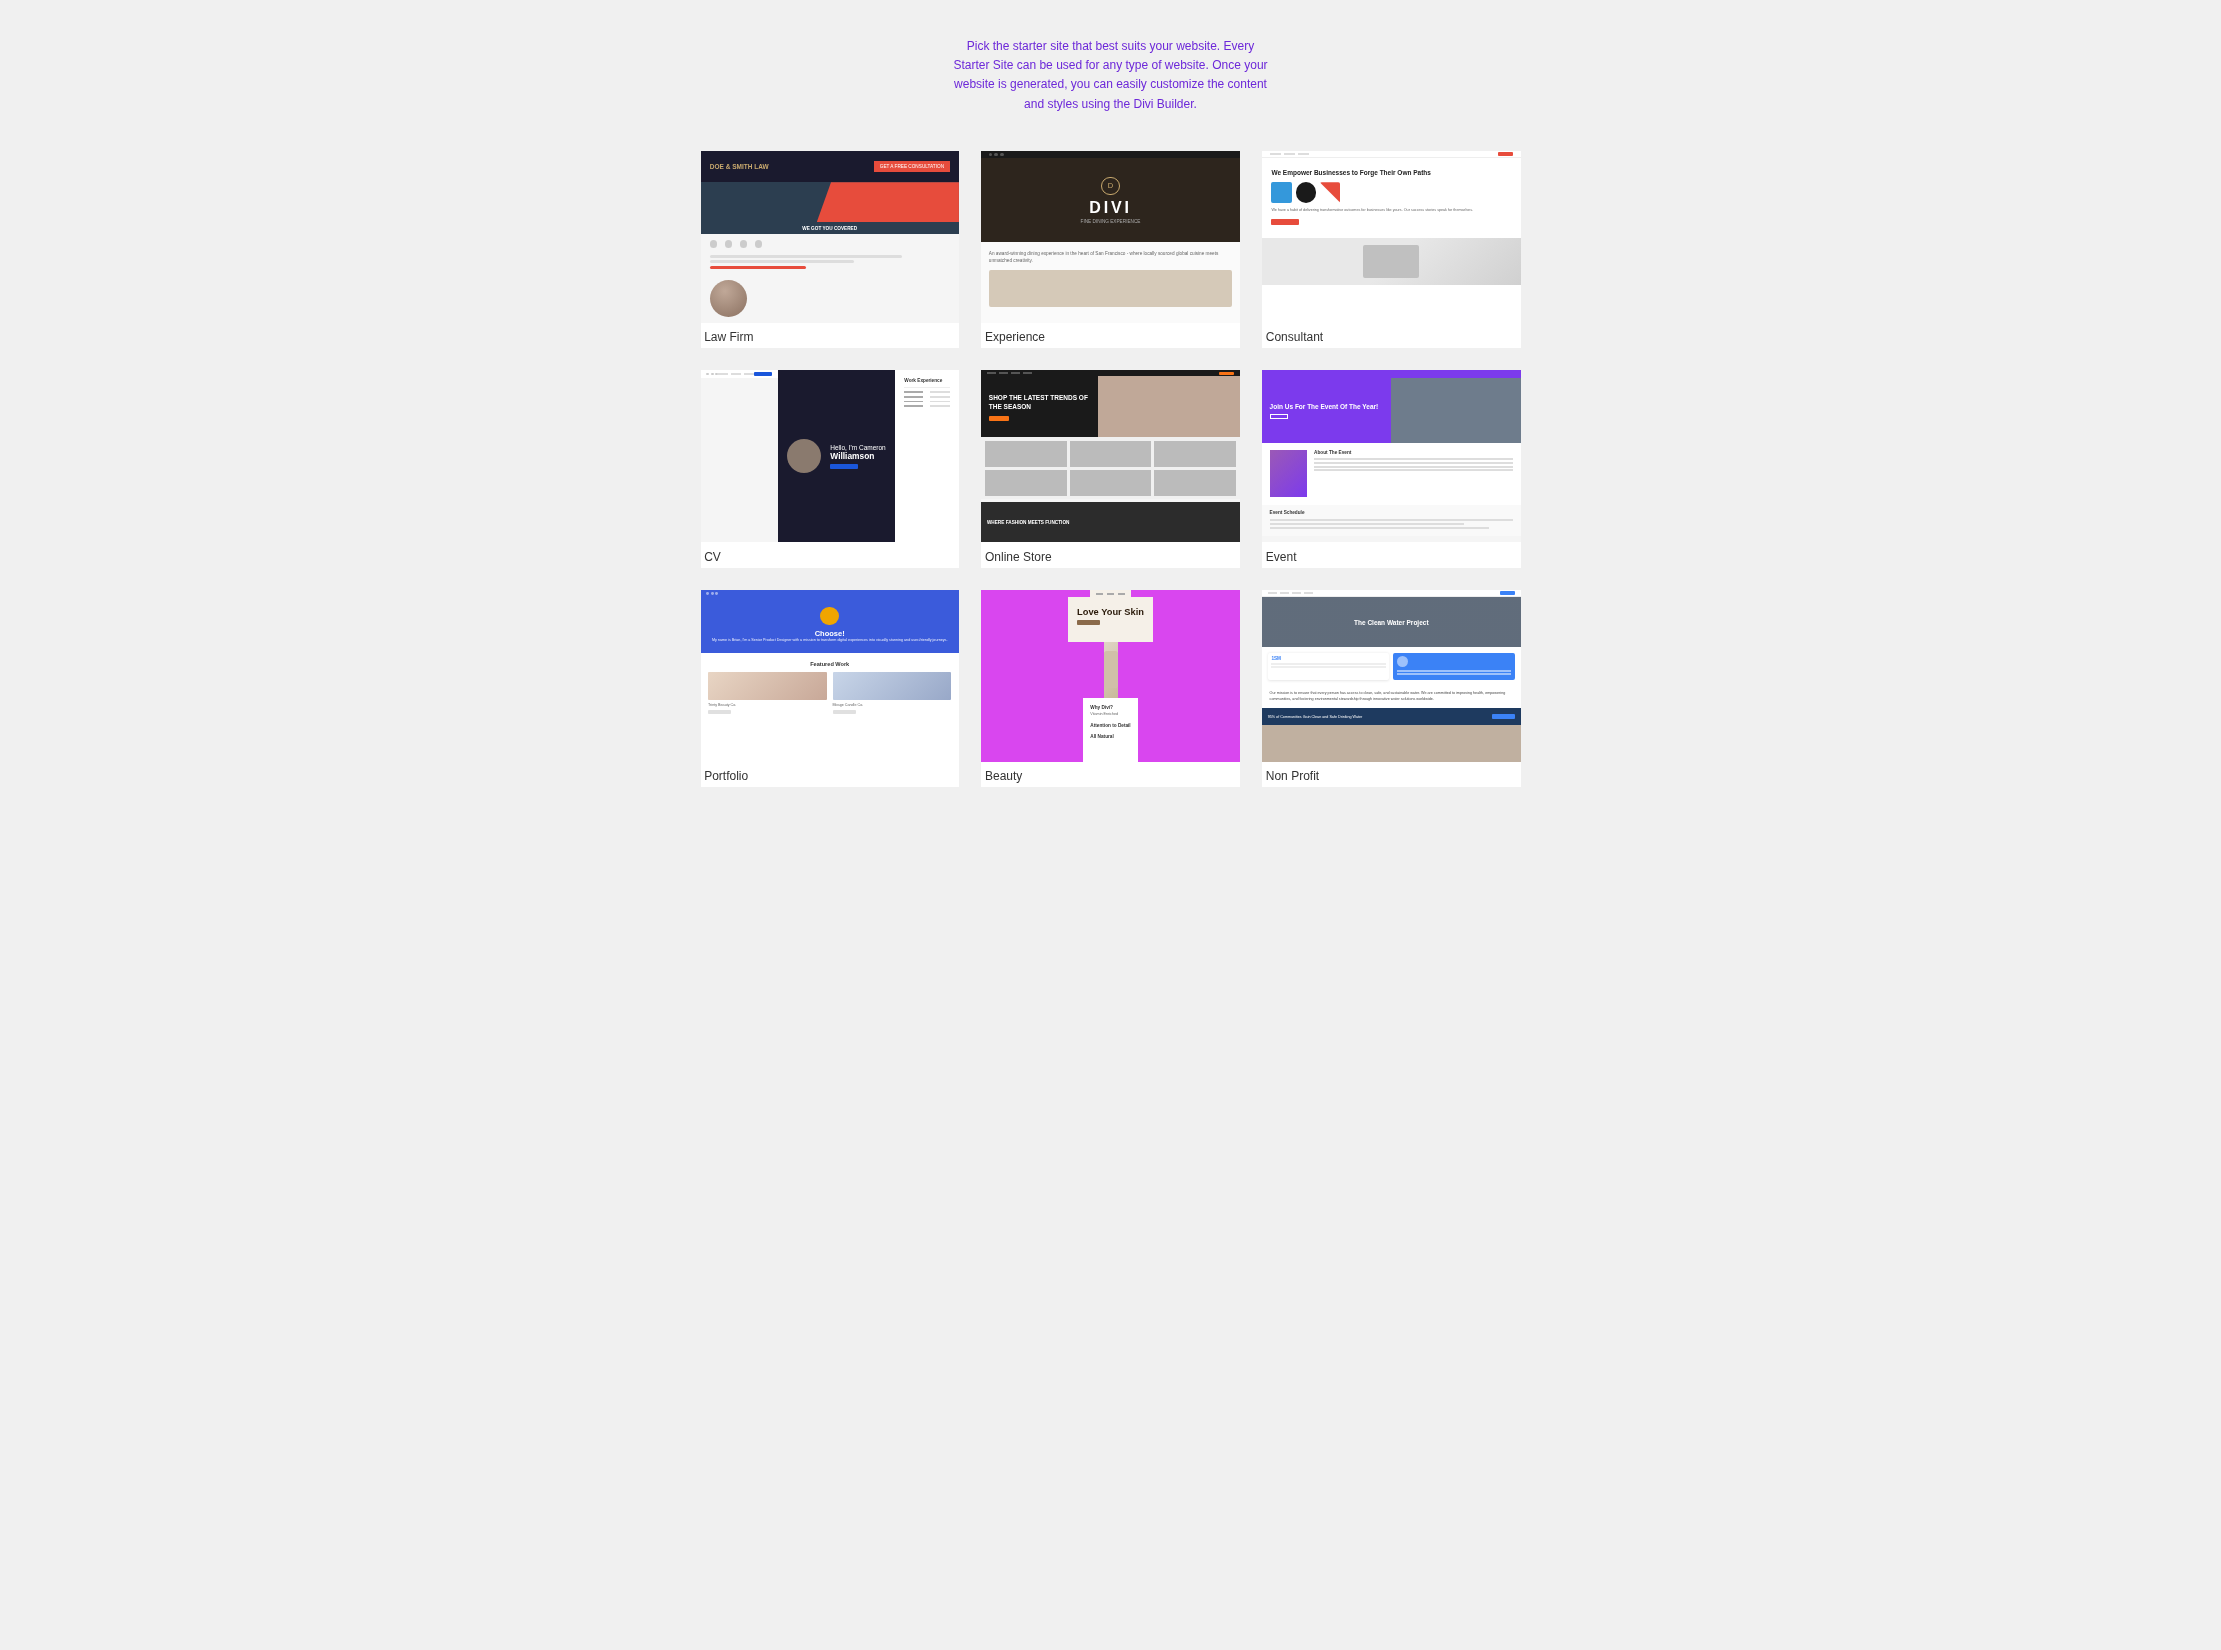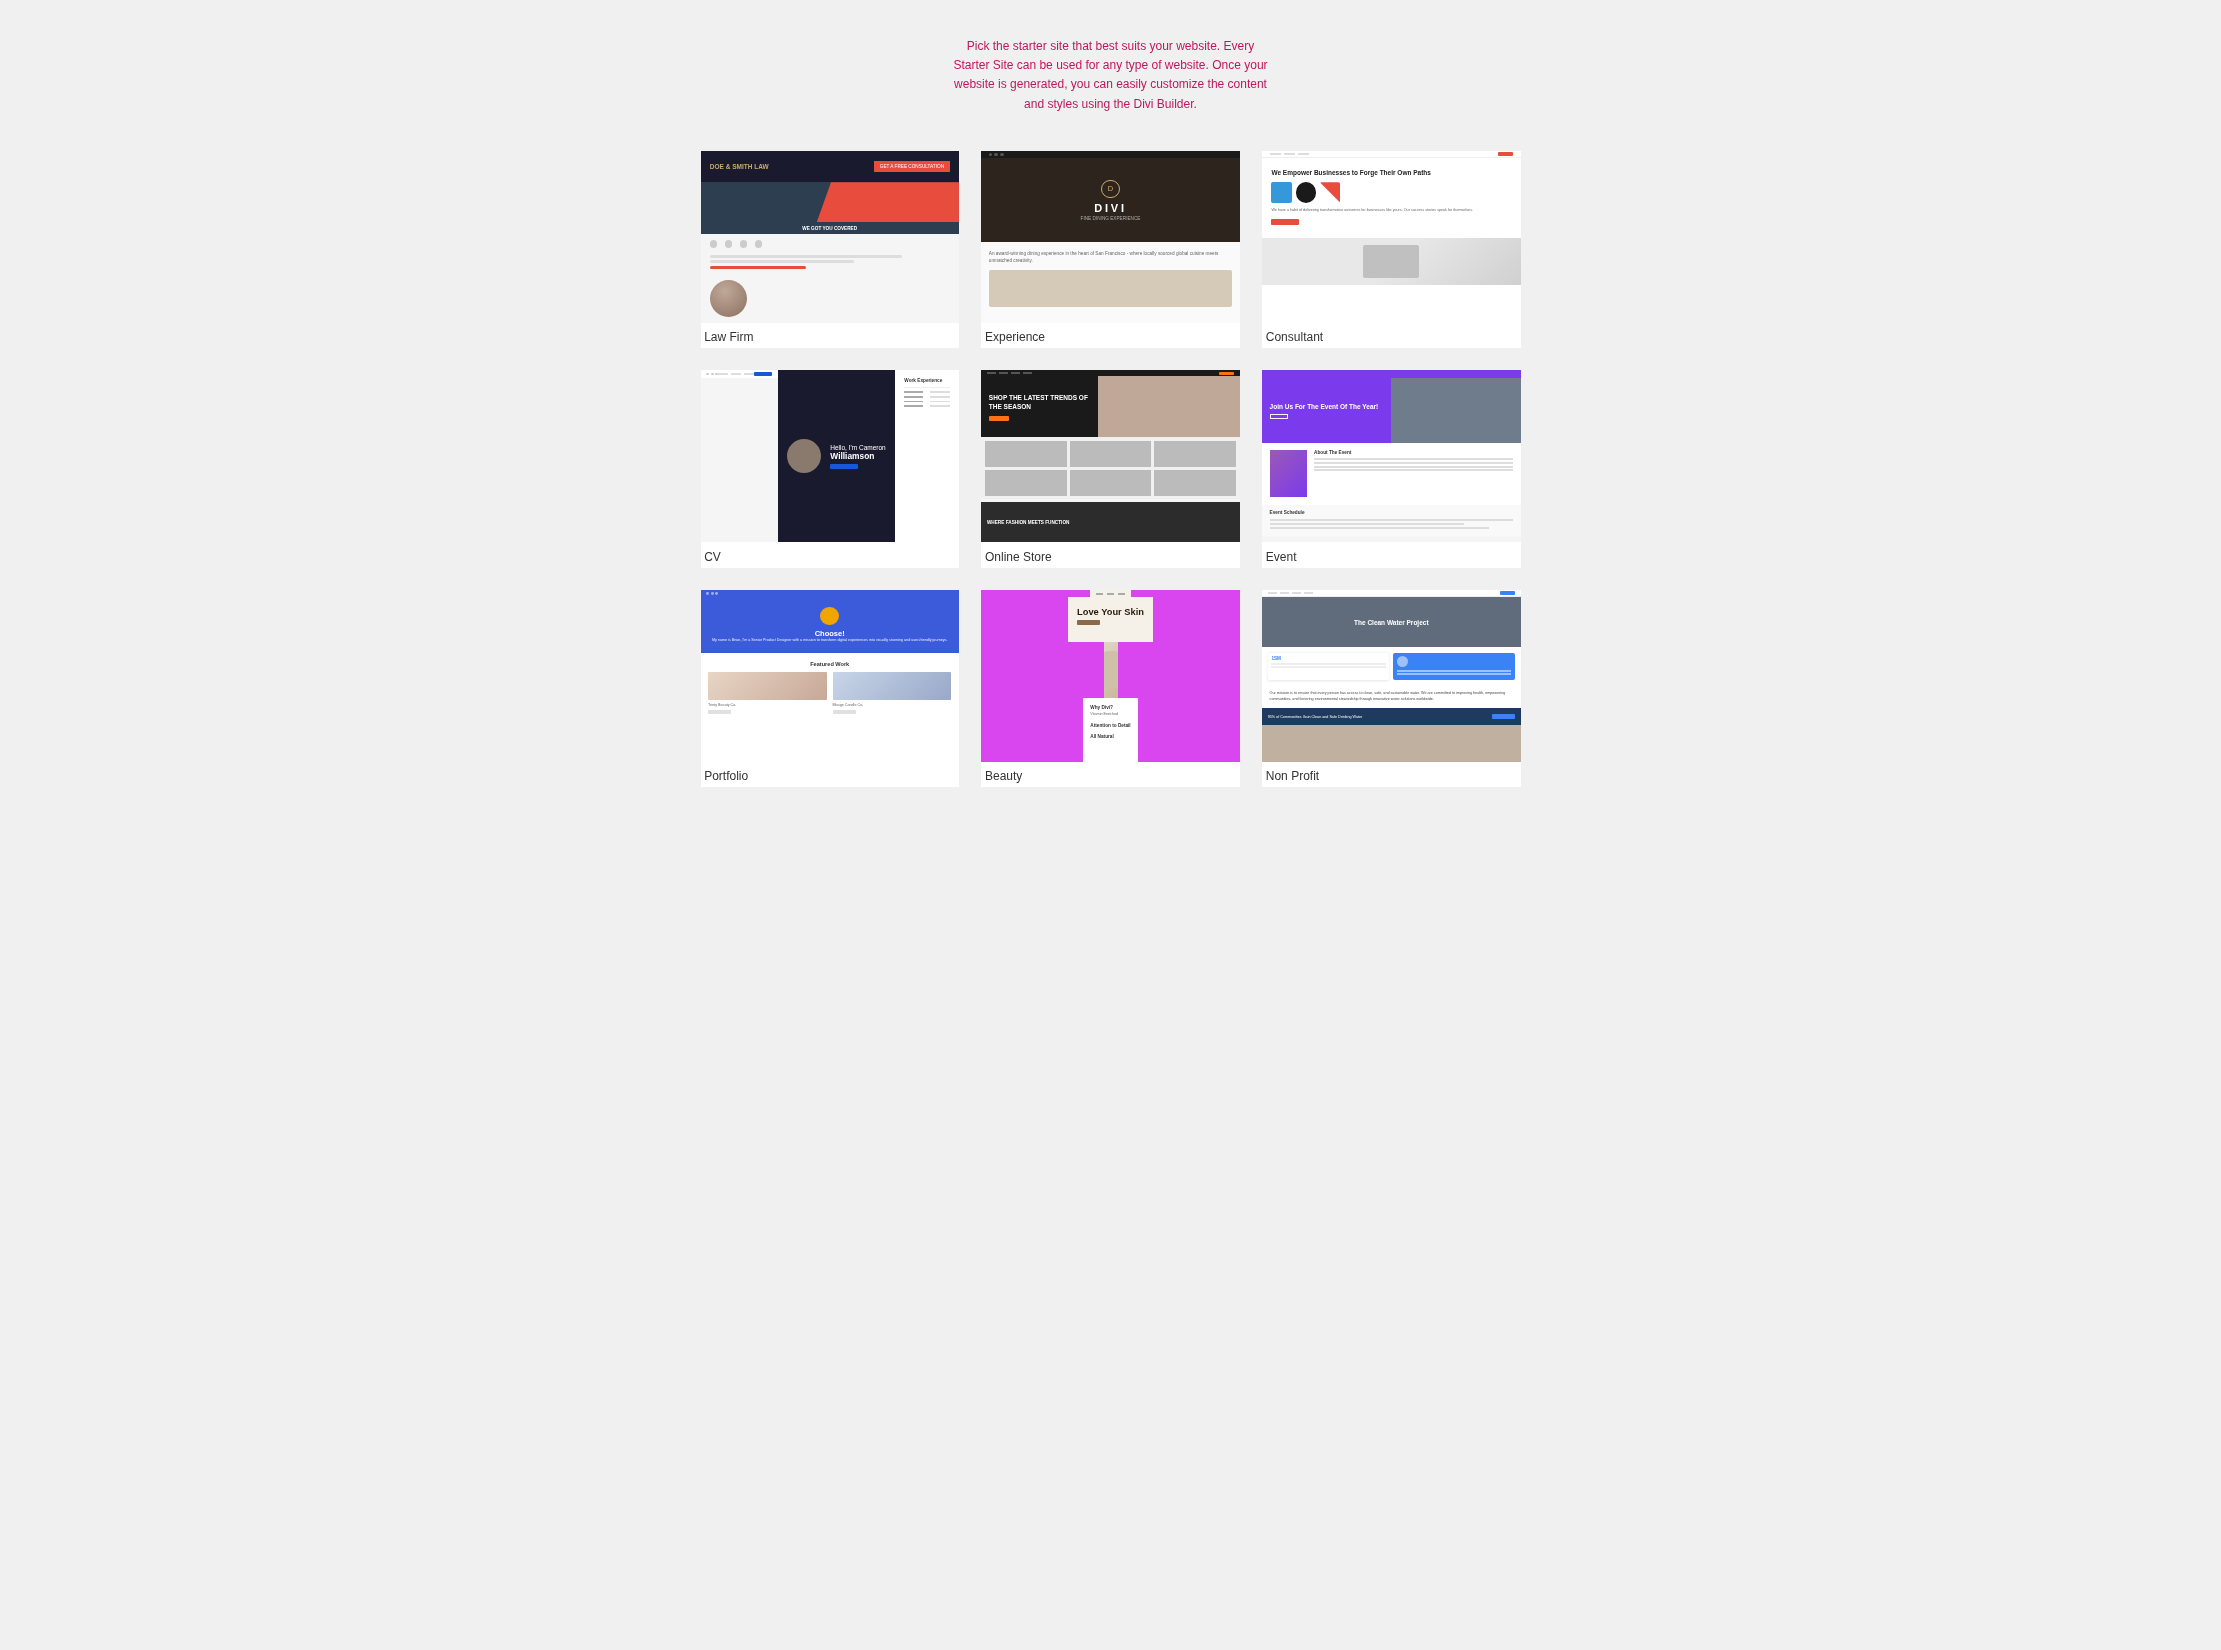--- a/index.html
+++ b/index.html
@@ -15,21 +15,21 @@
       margin-bottom: 37px;
     }
     .page-title {
       font-size: 26px;
       font-weight: 700;
       color: #2d2d2d;
       margin-bottom: 15px;
     }
     .page-subtitle {
       font-size: 12px;
-      color: #be185d;
+      color: #6d28d9;
       line-height: 1.6;
       max-width: 317px;
       margin: 0 auto;
     }
     .grid {
       display: grid;
       grid-template-columns: repeat(3, 1fr);
       gap: 22.4px;
       max-width: 820px;
       margin: 0 auto;
@@ -137,21 +137,21 @@
     .rest-dot { width: 3.7px; height: 3.7px; border-radius: 50%; background: #555; }
     .rest-hero {
       height: 84px;
       background: linear-gradient(rgba(0,0,0,0.5), rgba(0,0,0,0.5)), #5a4a3a;
       display: flex;
       flex-direction: column;
       align-items: center;
       justify-content: center;
     }
     .rest-logo { width: 18.6px; height: 18.6px; border: 1.9px solid #c8a96e; border-radius: 50%; display: flex; align-items: center; justify-content: center; color: #c8a96e; font-size: 7.5px; }
-    .rest-brand { color: #fff; font-size: 11px; font-weight: bold; margin-top: 3.7px; letter-spacing: 2.8px; }
+    .rest-brand { color: #fff; font-size: 16px; font-weight: bold; margin-top: 3.7px; letter-spacing: 2.8px; }
     .rest-sub { color: #aaa; font-size: 4.7px; margin-top: 1.9px; }
     .rest-bottom {
       flex: 1;
       background: #fafafa;
       padding: 7.5px;
     }
     .rest-desc { font-size: 4.7px; color: #666; line-height: 1.6; margin-bottom: 5.6px; }
     .rest-img-placeholder { height: 37px; background: #d5c9b8; border-radius: 1.9px; }
 
     

